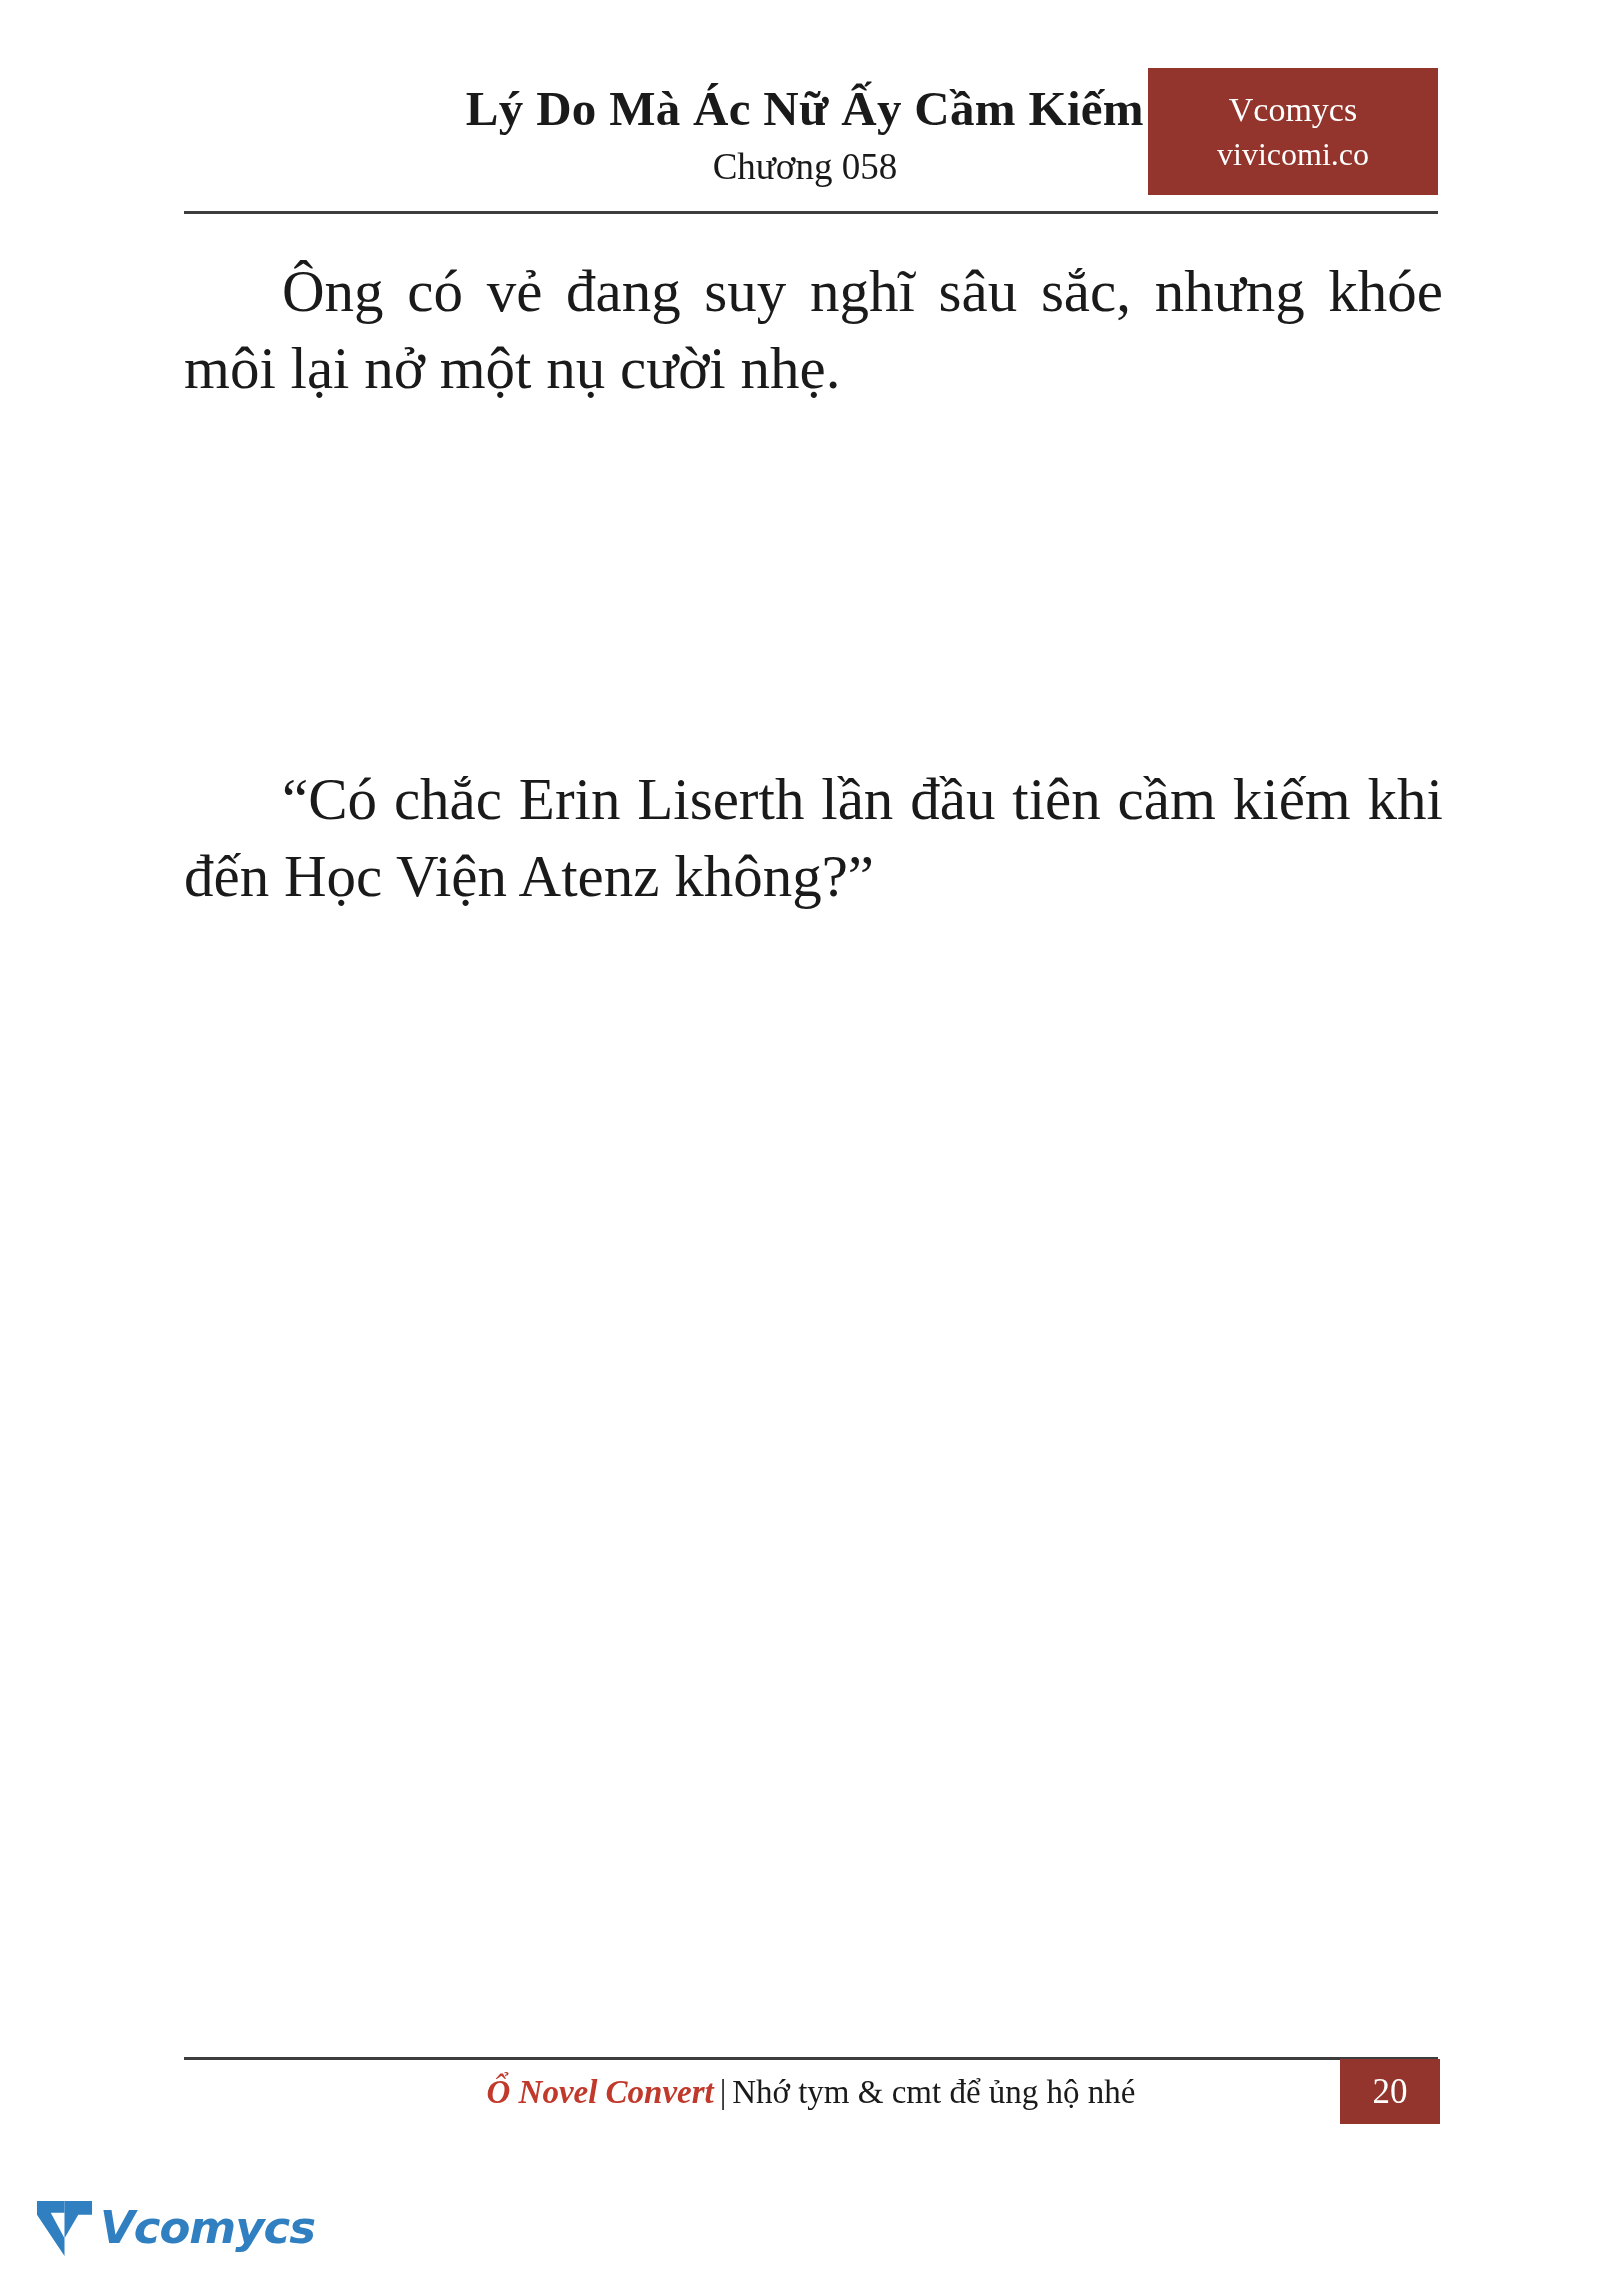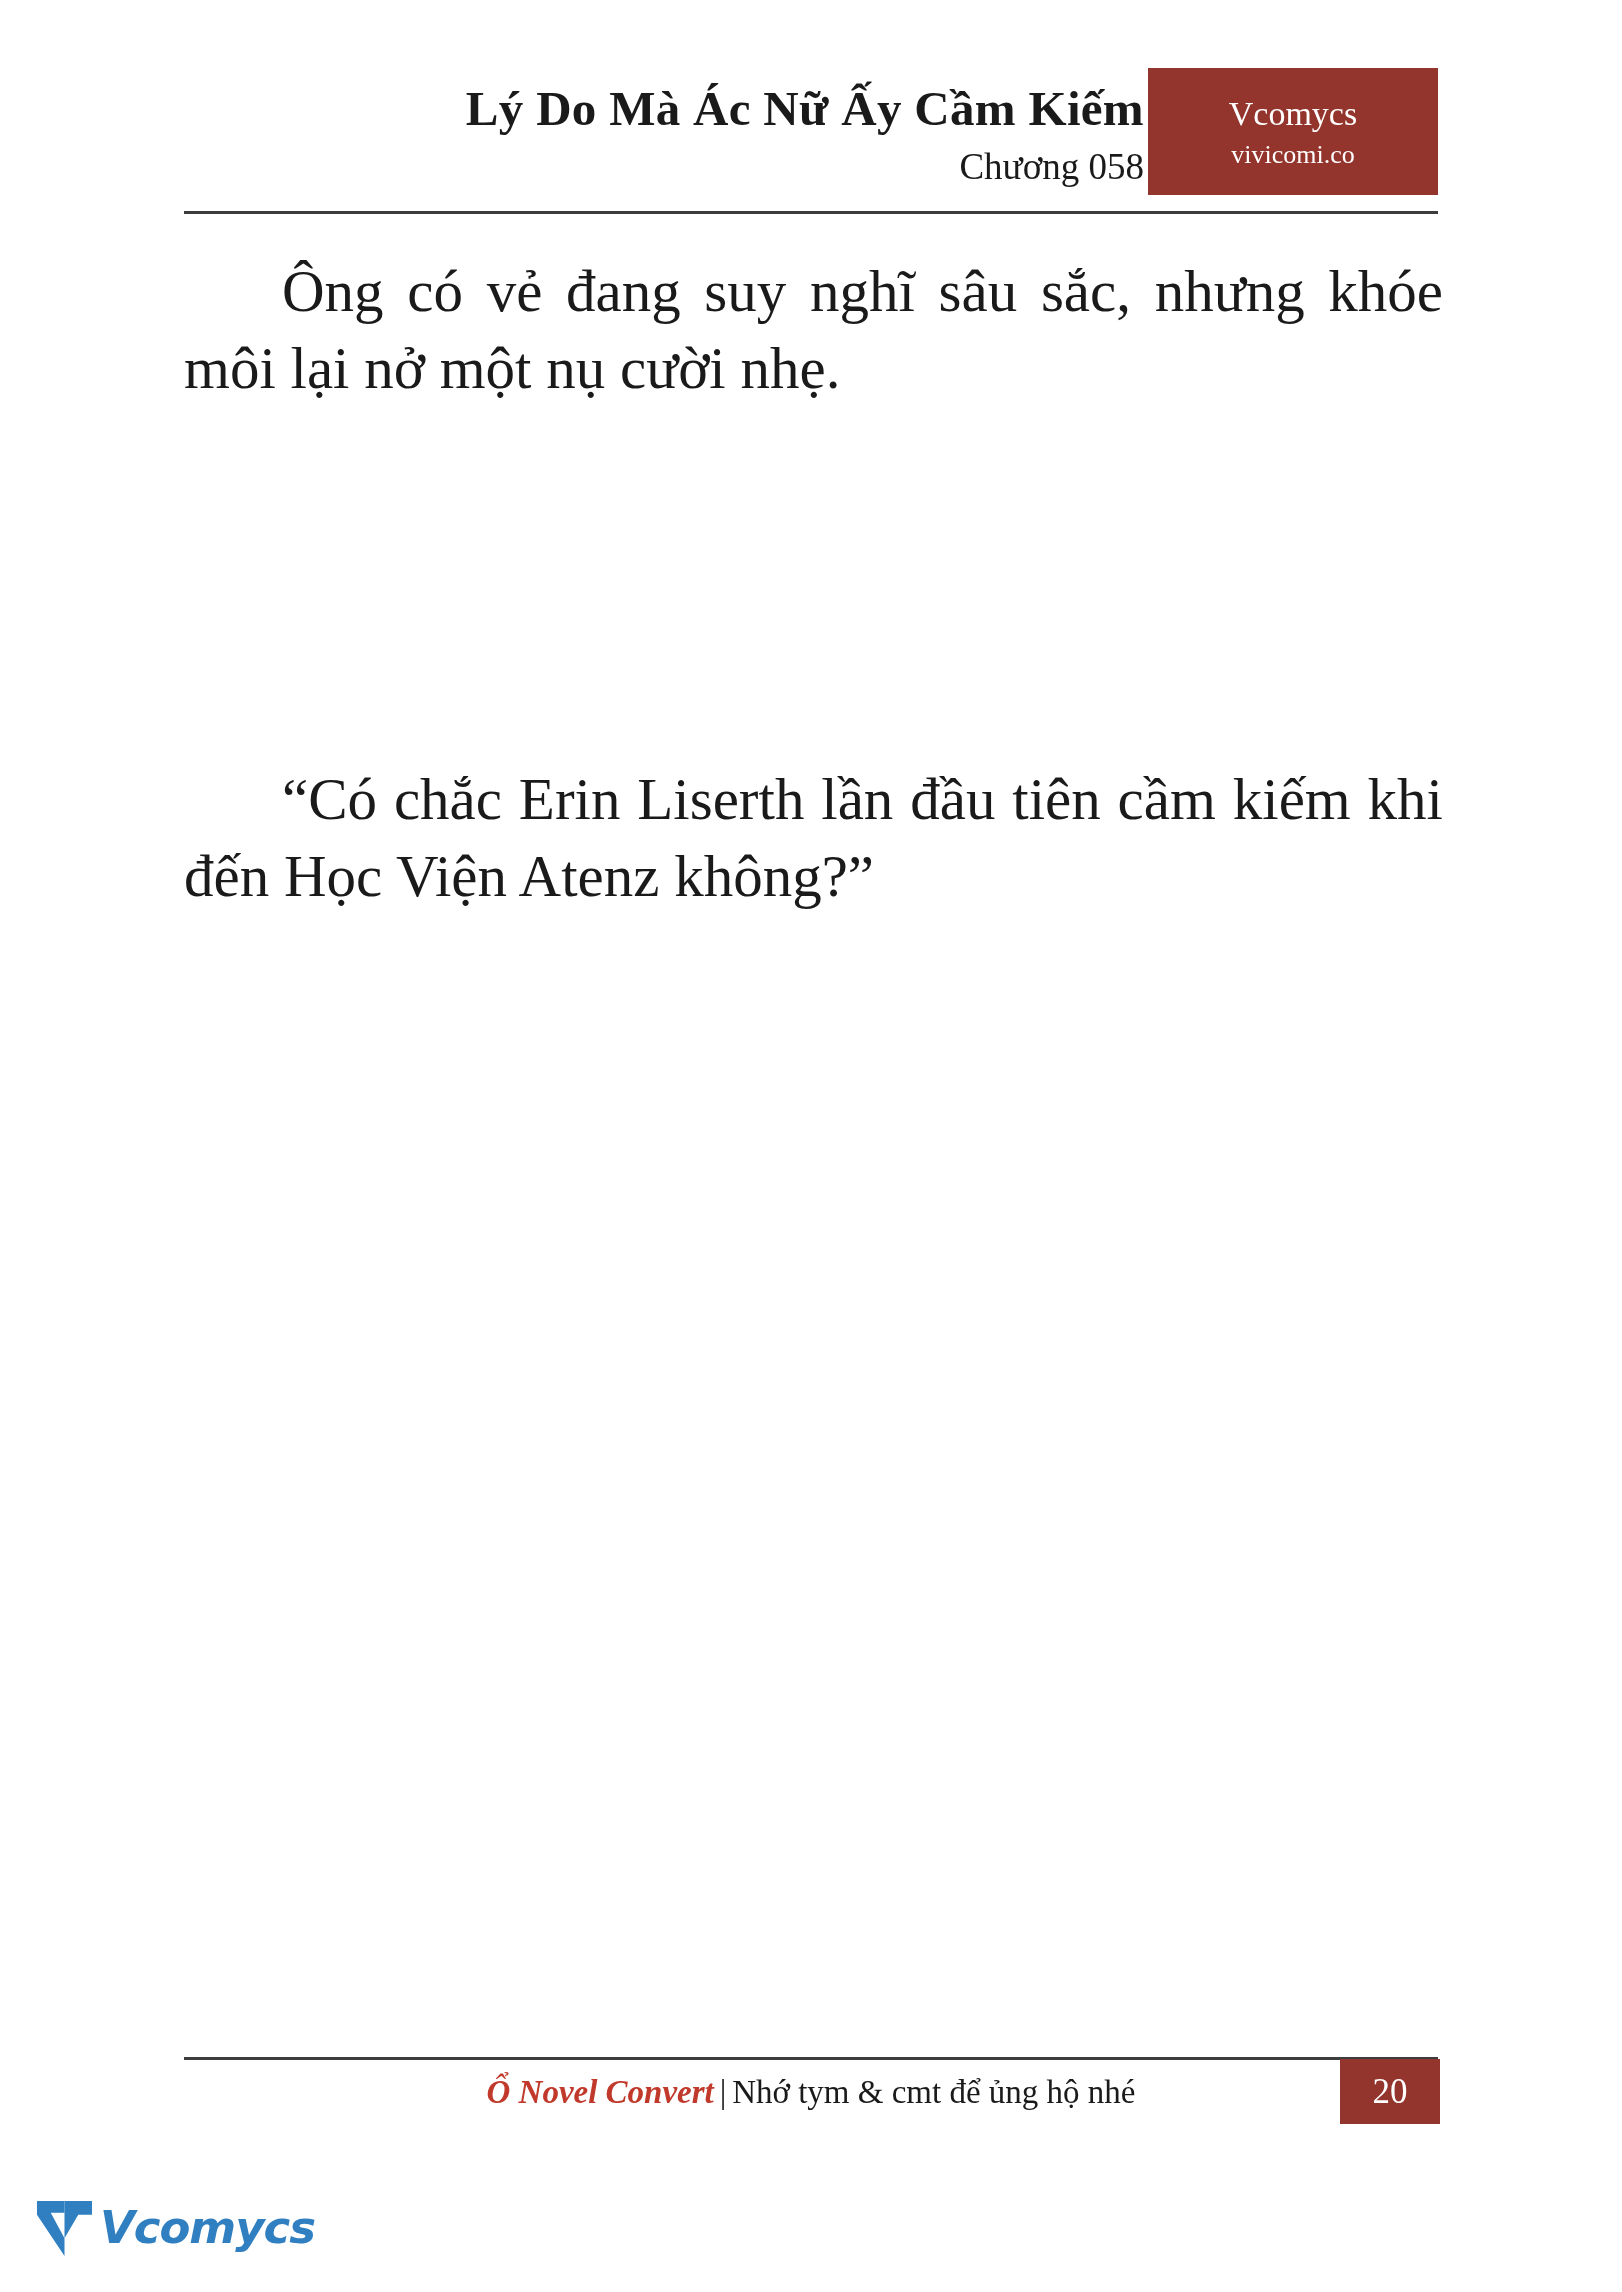--- a/index.html
+++ b/index.html
@@ -40,40 +40,41 @@
   .header-title-main {
     font-size: 49px;
     font-weight: bold;
     letter-spacing: 0.3px;
     white-space: nowrap;
   }
   .header-title-sub {
     font-size: 37px;
     font-weight: normal;
     white-space: nowrap;
+    text-align: center;
   }
   .header-badge {
     position: absolute;
     right: 0;
     top: -7.8px;
     width: 290px;
     height: 127px;
     background: #93352c;
     color: #ffffff;
     display: flex;
     flex-direction: column;
     align-items: center;
     justify-content: center;
     line-height: 1.35;
   }
   .header-badge .brand {
     font-size: 34px;
   }
   .header-badge .site {
-    font-size: 26px;
+    font-size: 32px;
   }
   .header-rule {
     position: absolute;
     left: 0;
     right: 0;
     top: 135px;
     height: 2.9px;
     background: #3d3d3d;
   }
 

